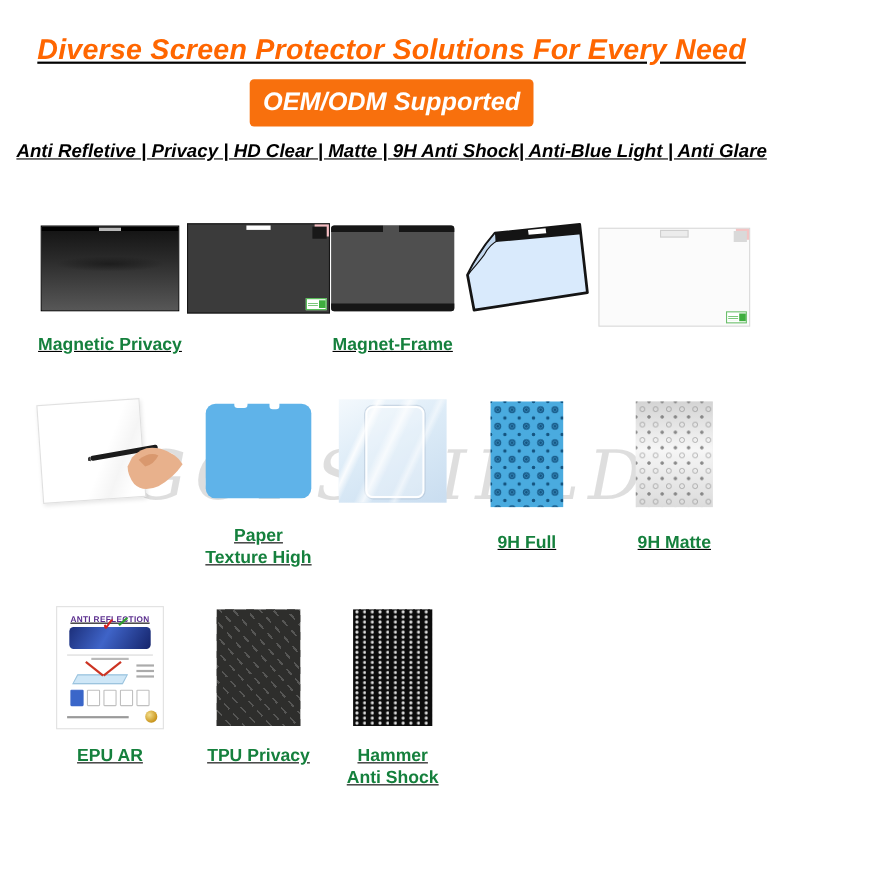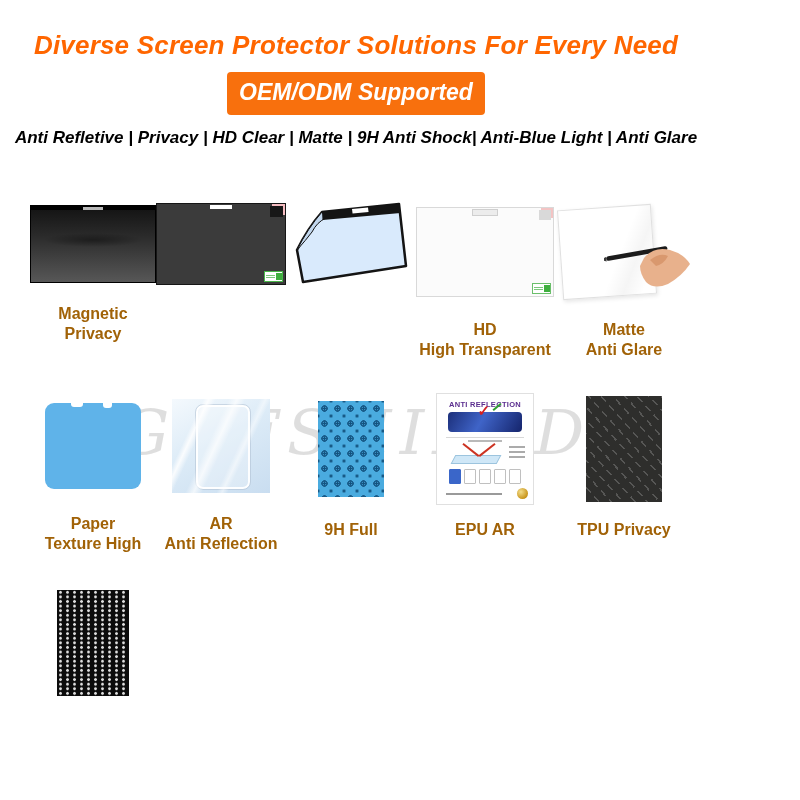--- a/index.html
+++ b/index.html
@@ -1,17 +1,17 @@
 <!DOCTYPE html>
 <html><head>
 <meta charset="utf-8">
 <style>
   html,body{margin:0;padding:0;background:#fff;}
   .page{width:712px;height:800px;position:relative;overflow:hidden;background:#fff;
-        font-family:"Liberation Sans",sans-serif;}
+        font-family:"Liberation Sans",sans-serif;text-decoration:underline;}
 
   
   .title{margin:0;padding-top:30px;text-align:center;font-size:26px;font-weight:bold;
          font-style:italic;color:#FF6600;letter-spacing:.2px;}
   .badge-wrap{text-align:center;margin-top:11px;}
   .badge{display:inline-block;background:#F8700D;color:#fff;font-size:23px;font-weight:bold;
          font-style:italic;padding:7px 12px 9px;border-radius:4px;}
   .features{text-align:center;margin-top:13px;font-size:17px;font-weight:bold;
             font-style:italic;color:#000;}
 
@@ -19,21 +19,21 @@
   .watermark{position:absolute;top:396px;left:0;width:100%;text-align:center;z-index:0;
              font-family:"DejaVu Serif",serif;font-style:italic;font-size:62px;
              letter-spacing:8px;color:#6f6f6f;opacity:.22;pointer-events:none;}
 
   
   .grid{position:relative;z-index:1;display:grid;grid-template-columns:repeat(5,1fr);
         padding:0 30px;margin-top:46px;row-gap:28px;}
   .cell{display:flex;flex-direction:column;align-items:center;}
   .artbox{display:flex;align-items:center;justify-content:center;width:100%;}
   .artbox.r1{height:100px;} .artbox.r2{height:116px;} .artbox.r3{height:122px;}
-  .cap{margin-top:10px;text-align:center;font-weight:bold;font-size:16px;color:#a16207;
+  .cap{margin-top:10px;text-align:center;font-weight:bold;font-size:16px;color:#15803d;
        line-height:1.25;}
   .cap span{display:block;}
 
   
   .art-mp{width:124px;height:76px;border:1px solid #000;position:relative;
           background:linear-gradient(180deg,#121212,#2b2b2b 40%,#454545 75%,#575757);}
   .art-mp::before{content:"";position:absolute;top:0;left:0;right:0;height:4px;background:#000;}
   .art-mp::after{content:"";position:absolute;top:1px;left:50%;transform:translateX(-50%);
                  width:20px;height:3px;background:#b8b8b8;}
   .mp-blotch{position:absolute;top:36%;left:10%;right:10%;height:14px;
@@ -189,20 +189,29 @@
 
     <figure class="cell" style="margin:0">
       <div class="artbox r1">
         <div class="art-fg">
           <div class="corner-dark"></div>
           <div class="tag-green"></div>
         </div>
       </div>
     </figure>
 
+    <figure class="cell" style="margin:0">
+      <div class="artbox r1">
+        <div class="art-mf"></div>
+      </div>
+      <figcaption class="cap">
+        <span>Magnet-Frame</span>
+        <span></span>
+      </figcaption>
+    </figure>
 
 
     <figure class="cell" style="margin:0">
       <div class="artbox r1">
         <svg width="130" height="92" viewBox="0 0 130 92">
           <path d="M36,14 L113,6 L120,68 L17,84 L11,52 Q22,30 36,14 Z" fill="#d9eafc" stroke="#141414" stroke-width="2.5" stroke-linejoin="round"></path>
           <path d="M36,14 Q22,30 11,52 Q20,42 26,34 Q31,24 40,20 Z" fill="#c2d7ee" stroke="#141414" stroke-width="1"></path>
           <path d="M36,14 L113,6 L114.5,15 L36.5,22 Z" fill="#141414"></path>
           <path d="M66,11 L82,9.5 L82.6,14 L66.6,15.5 Z" fill="#ffffff"></path>
         </svg>
@@ -210,79 +219,76 @@
     </figure>
 
 
     <figure class="cell" style="margin:0">
       <div class="artbox r2">
         <div class="art-hd">
           <div class="corner-lite"></div>
           <div class="tag-green lite"></div>
         </div>
       </div>
-      <figcaption class="cap">
-        <span>HD</span>
-        <span>High Transparent</span>
-      </figcaption>
     </figure>
 
     <figure class="cell" style="margin:0">
       <div class="artbox r2">
         <div class="art-matte">
           <div class="matte-sheet"></div>
           <svg class="matte-hand" width="90" height="64" viewBox="0 0 90 64">
             <g transform="rotate(-10 40 24)">
               <polygon points="-4,22.4 2,20.4 2,24.8" fill="#3a3a3a"></polygon>
               <rect x="2" y="20" width="62" height="4.6" rx="2.2" fill="#1b1b1b"></rect>
             </g>
             <path d="M40,28 Q50,16 66,20 Q80,24 86,34 Q78,46 64,54 Q50,60 42,52 Q36,44 36,36 Z" fill="#e8b18c"></path>
             <path d="M46,30 Q56,22 64,26 Q60,34 52,36 Z" fill="#d9986e"></path>
           </svg>
         </div>
       </div>
-      <figcaption class="cap">
-        <span>Matte</span>
-        <span>Anti Glare</span>
-      </figcaption>
     </figure>
 
     <figure class="cell" style="margin:0">
       <div class="artbox r2">
         <div class="art-ptf"></div>
       </div>
       <figcaption class="cap">
         <span>Paper</span>
         <span>Texture High</span>
       </figcaption>
     </figure>
 
     <figure class="cell" style="margin:0">
       <div class="artbox r2">
         <div class="art-ar">
           <div class="ar-glass"></div>
           <div class="ar-streaks"></div>
         </div>
       </div>
-      <figcaption class="cap">
-        <span>AR</span>
-        <span>Anti Reflection</span>
-      </figcaption>
     </figure>
 
     <figure class="cell" style="margin:0">
       <div class="artbox r3">
         <div class="art-9hc"></div>
       </div>
       <figcaption class="cap">
         <span>9H Full</span>
         <span></span>
       </figcaption>
     </figure>
 
+    <figure class="cell" style="margin:0">
+      <div class="artbox r3">
+        <div class="art-9hm"></div>
+      </div>
+      <figcaption class="cap">
+        <span>9H Matte</span>
+        <span></span>
+      </figcaption>
+    </figure>
 
     <figure class="cell" style="margin:0">
       <div class="artbox r3">
         <div class="art-epu">
           <div class="epu-title">ANTI REFLECTION</div>
           <div class="epu-phone">
             <span class="epu-check">✓</span>
             <span class="epu-arrow"></span>
           </div>
           <div class="epu-div"></div>
@@ -319,16 +325,20 @@
       <figcaption class="cap">
         <span>TPU Privacy</span>
         <span></span>
       </figcaption>
     </figure>
 
     <figure class="cell" style="margin:0">
       <div class="artbox r3">
         <div class="art-hammer"></div>
       </div>
+      <figcaption class="cap">
+        <span>Hammer</span>
+        <span>Anti Shock</span>
+      </figcaption>
     </figure>
 
   </div>
 </div>
 
 </body></html>

